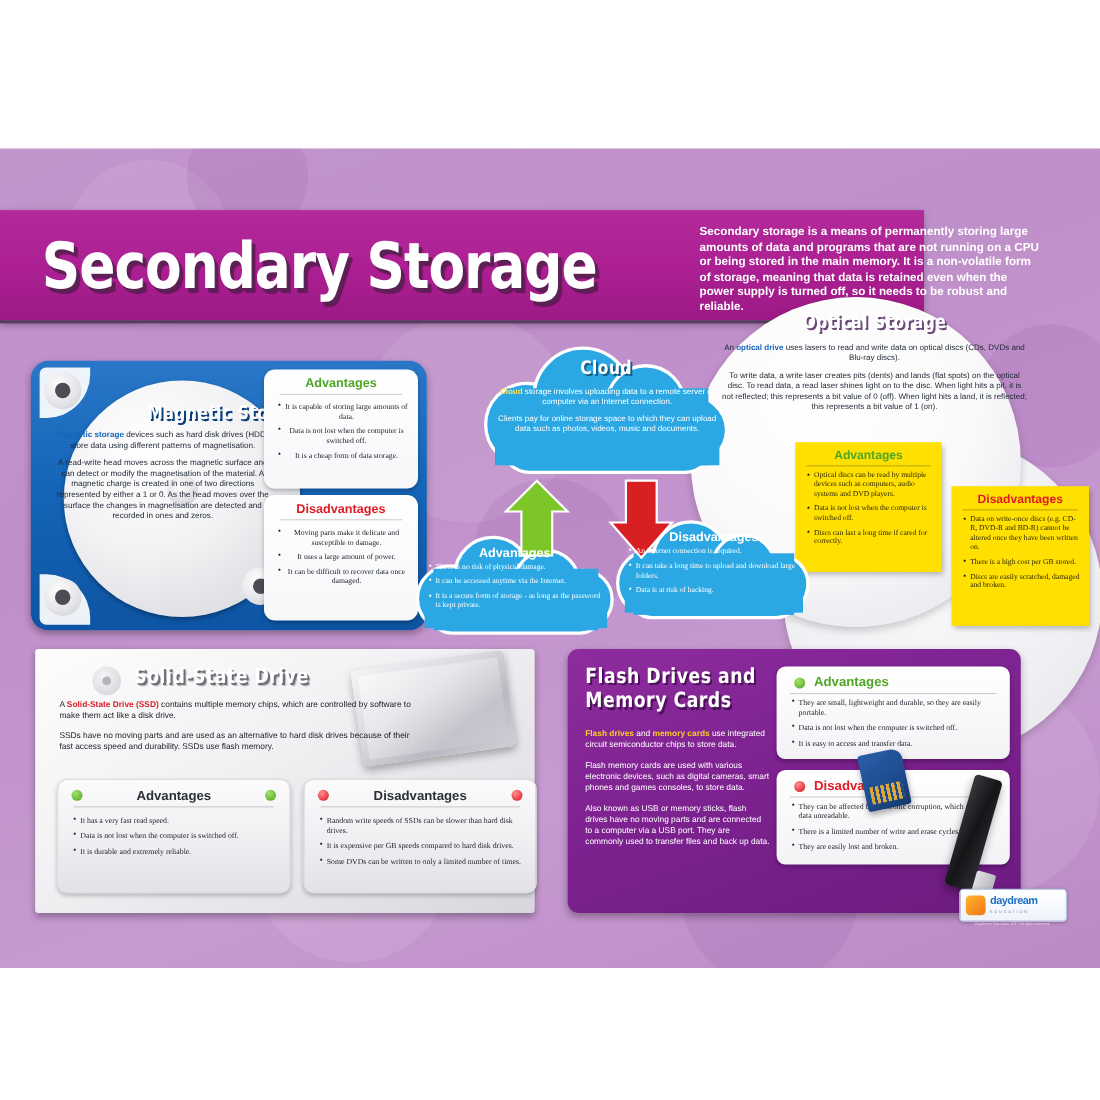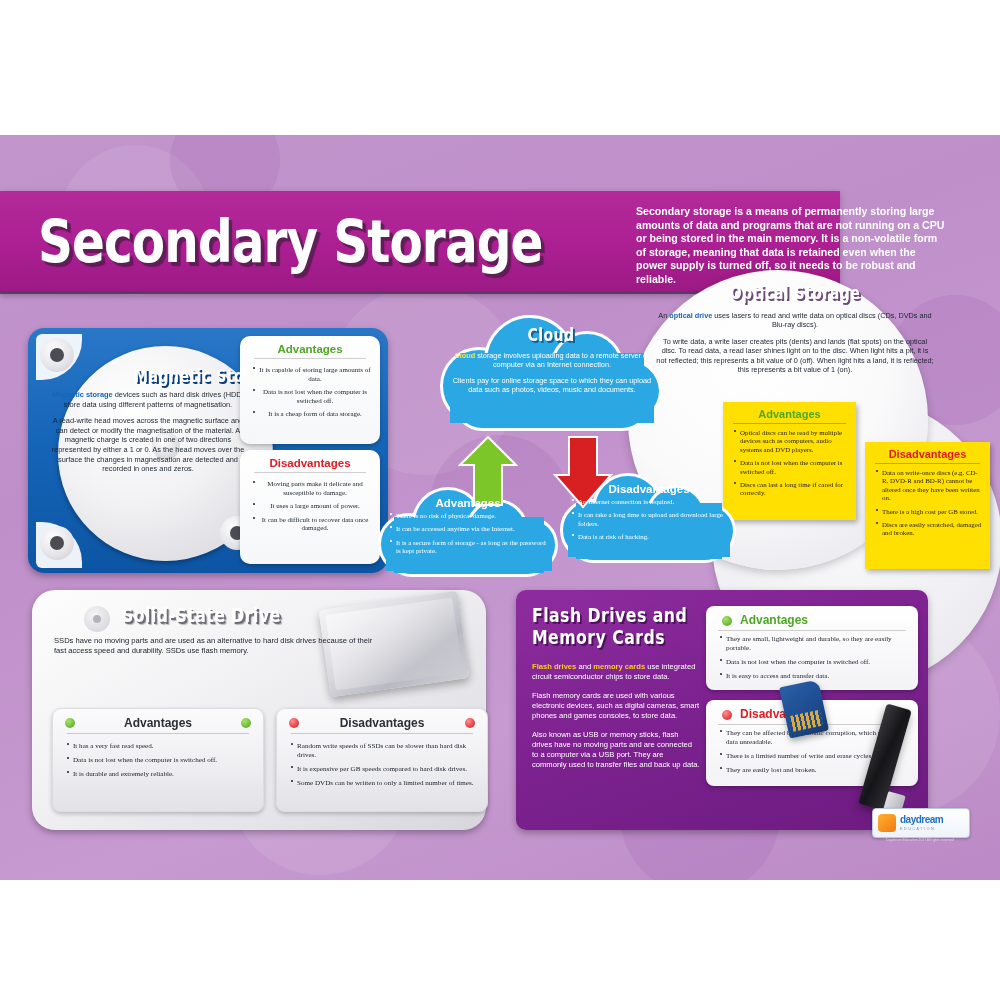--- a/index.html
+++ b/index.html
@@ -85,21 +85,21 @@
     font-size:7.3px;line-height:9.4px;}
   #optBody b{color:#1566b8;}
   #optBody p{margin:0 0 7px 0;}
   .ycard{position:absolute;background:#ffe000;box-shadow:2px 3px 5px rgba(0,0,0,.28);}
   #optAdv{left:723px;top:267px;width:133px;height:118px;}
   #optDis{left:865px;top:307px;width:125px;height:127px;}
   .ycard .hdr{font-size:11px;padding-top:6px;}
   .ycard .rule{background:rgba(0,0,0,.25);margin:3px 10px 5px 10px;}
   .ycard ul.b{padding:0 8px 0 9px;font-size:6.9px;line-height:8.4px;color:#241f00;}
   
-  #ssd{position:absolute;left:32px;top:455px;width:454px;height:240px;border-radius:23px;
+  #ssd{position:absolute;left:32px;top:455px;width:454px;height:240px;border-radius:3px;
     background:linear-gradient(150deg,#fdfdfd 0%,#f2f2f4 40%,#e3e3e8 75%,#d6d6dc 100%);
     box-shadow:0 3px 7px rgba(0,0,0,.3);}
   #ssdTitle{position:absolute;left:90px;top:14px;font-size:19px;font-weight:bold;color:#fff;
     font-family:"DejaVu Sans Condensed","Liberation Sans",sans-serif;letter-spacing:.5px;
     text-shadow:2px 2px 0 #6e6e78,3px 3px 1px rgba(0,0,0,.25);transform:scaleX(.92);transform-origin:left;}
   #ssdDiscIcon{position:absolute;left:52px;top:16px;width:26px;height:26px;border-radius:50%;
     background:radial-gradient(circle at 40% 35%,#f6f6f8,#cfcfd6);}
   #ssdDiscIcon:after{content:"";position:absolute;left:9px;top:9px;width:8px;height:8px;border-radius:50%;background:#b4b4bd;}
   #ssdBody{position:absolute;left:22px;top:46px;width:330px;color:#20262e;font-size:7.6px;line-height:10px;}
   #ssdBody b{color:#d81f2a;}
@@ -302,20 +302,21 @@
         <li>It can take a long time to upload and download large folders.</li>
         <li>Data is at risk of hacking.</li>
       </ul>
   </div>
 
   <div id="ssd">
     <div id="ssdImg"></div>
     <div id="ssdDiscIcon"></div>
     <div id="ssdTitle">Solid-State Drive</div>
     <div id="ssdBody">
+      <p>A <b>Solid-State Drive (SSD)</b> contains multiple memory chips, which are controlled by software to make them act like a disk drive.</p>
       <p>SSDs have no moving parts and are used as an alternative to hard disk drives because of their fast access speed and durability. SSDs use flash memory.</p>
     </div>
 
     <div class="gcard" id="ssdAdv">
       <div class="dot g" style="left:12px;"></div>
       <div class="dot g" style="right:12px;"></div>
       <div class="hdr">Advantages</div>
       <div class="rule"></div>
       <ul class="b">
           <li>It has a very fast read speed.</li>

